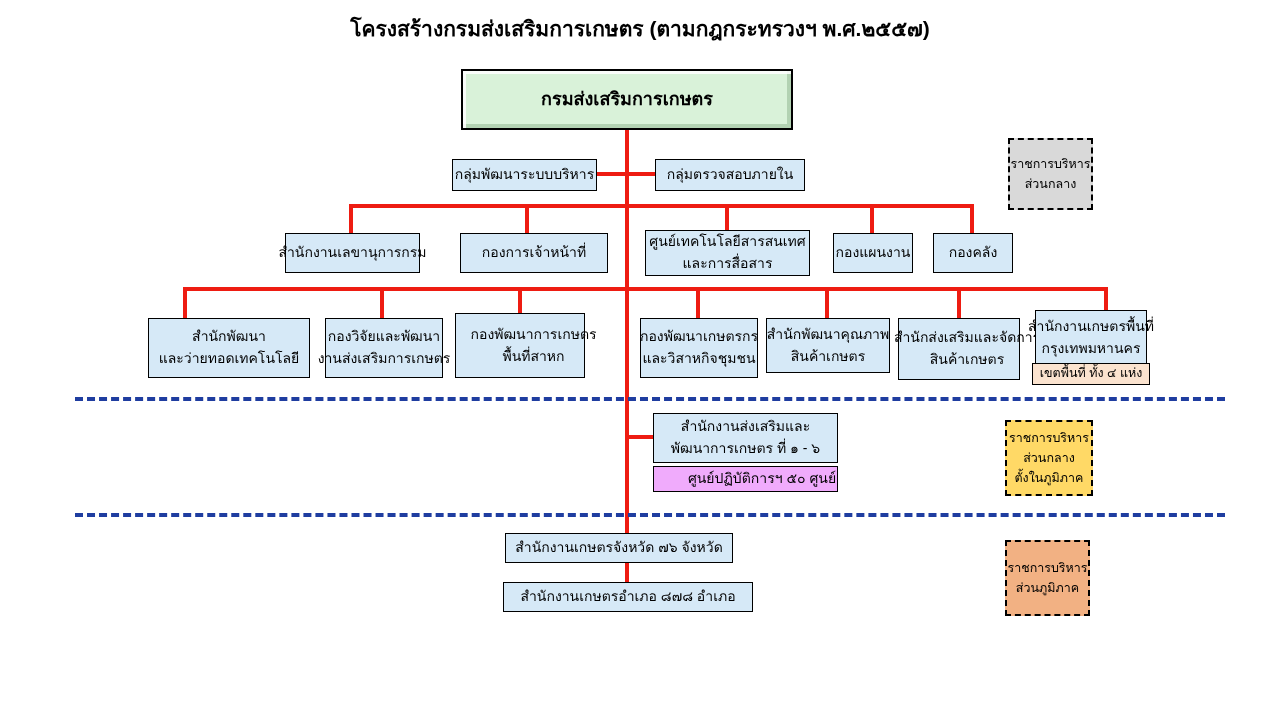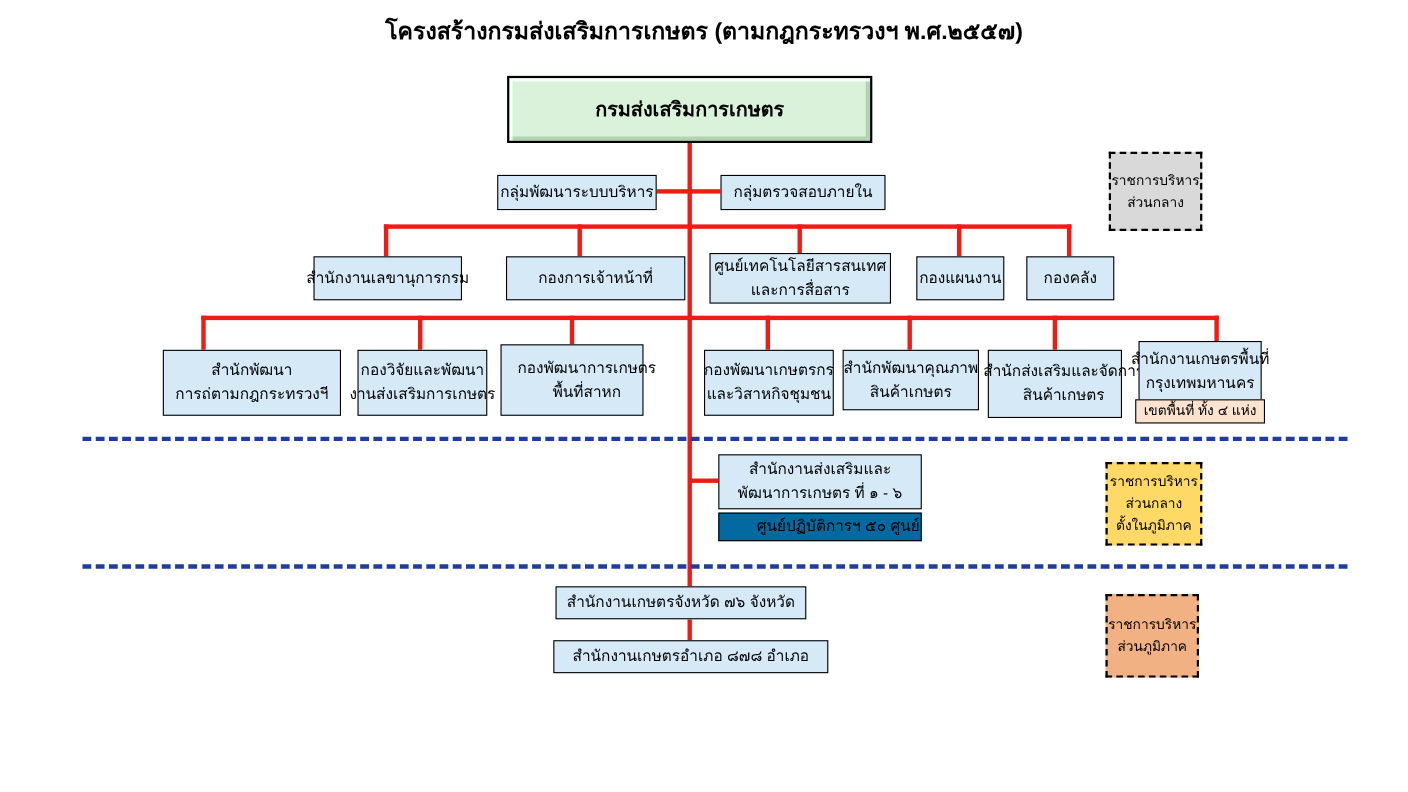--- a/index.html
+++ b/index.html
@@ -14,21 +14,21 @@
   .box{
     position:absolute;box-sizing:border-box;border:1.5px solid #000;
     background:#d6e9f7;display:flex;flex-direction:column;justify-content:center;
     align-items:center;text-align:center;font-size:14px;line-height:1.55;z-index:2;
   }
   .box .ln{display:block;white-space:nowrap;}
   .root-box{
     background:#d9f2d9;border:2px solid #000;font-size:18px;font-weight:bold;
     box-shadow:inset 3px 3px 0 rgba(255,255,255,.85), inset -4px -4px 0 rgba(130,170,130,.45);
   }
-  .sub-box{background:#0369a1;padding-left:33px;}
+  .sub-box{background:#f0abfc;padding-left:33px;}
   .peach-box{background:#fbe3cf;}
   .legend{
     position:absolute;box-sizing:border-box;border:2px dashed #000;
     display:flex;flex-direction:column;justify-content:center;align-items:center;
     text-align:center;font-size:12.5px;line-height:1.6;z-index:2;
   }
   .line{position:absolute;background:#ee1c12;z-index:1;}
   .divider{position:absolute;height:0;border-top:4px dashed #1f3da0;z-index:1;}
 </style>
 </head>
@@ -75,37 +75,37 @@
   </div>
 
   <div class="legend" style="left:1008px;top:138px;width:85px;height:72px;background:#d9d9d9;">
     <span class="ln">ราชการบริหาร</span>
     <span class="ln">ส่วนกลาง</span>
   </div>
 
   <div class="box" style="left:285px;top:233px;width:135px;height:40px;">
     <span class="ln">สำนักงานเลขานุการกรม</span>
   </div>
-  <div class="box" style="left:460px;top:233px;width:163px;height:40px;">
+  <div class="box" style="left:460px;top:233px;width:148px;height:40px;">
     <span class="ln">กองการเจ้าหน้าที่</span>
   </div>
   <div class="box" style="left:645px;top:230px;width:165px;height:46px;">
     <span class="ln">ศูนย์เทคโนโลยีสารสนเทศ</span>
     <span class="ln">และการสื่อสาร</span>
   </div>
   <div class="box" style="left:833px;top:233px;width:80px;height:40px;">
     <span class="ln">กองแผนงาน</span>
   </div>
   <div class="box" style="left:933px;top:233px;width:80px;height:40px;">
     <span class="ln">กองคลัง</span>
   </div>
 
   <div class="box" style="left:148px;top:318px;width:162px;height:60px;">
     <span class="ln">สำนักพัฒนา</span>
-    <span class="ln">การถ่ตามกฎกระทรวงฯี</span>
+    <span class="ln">และว่ายทอดเทคโนโลยี</span>
   </div>
   <div class="box" style="left:325px;top:318px;width:118px;height:60px;">
     <span class="ln">กองวิจัยและพัฒนา</span>
     <span class="ln">งานส่งเสริมการเกษตร</span>
   </div>
   <div class="box" style="left:455px;top:313px;width:130px;height:65px;padding-left:27px;">
     <span class="ln">กองพัฒนาการเกษตร</span>
     <span class="ln">พื้นที่สาหก</span>
   </div>
   <div class="box" style="left:640px;top:318px;width:118px;height:60px;">

